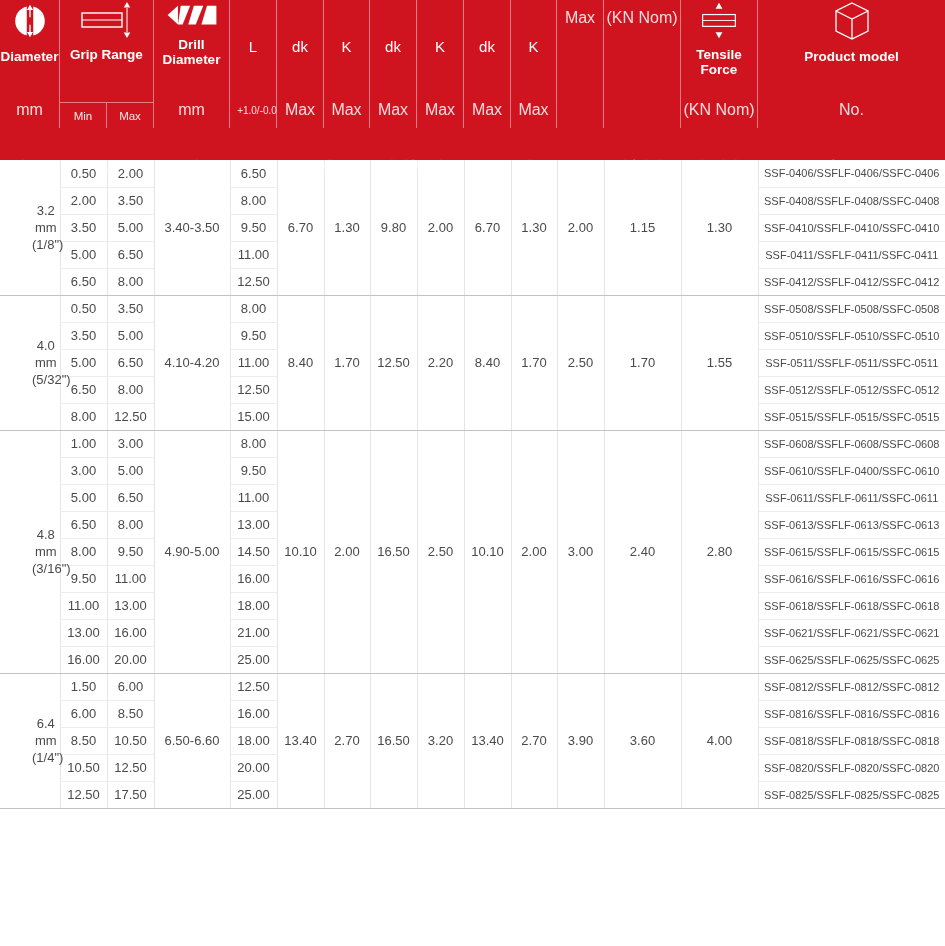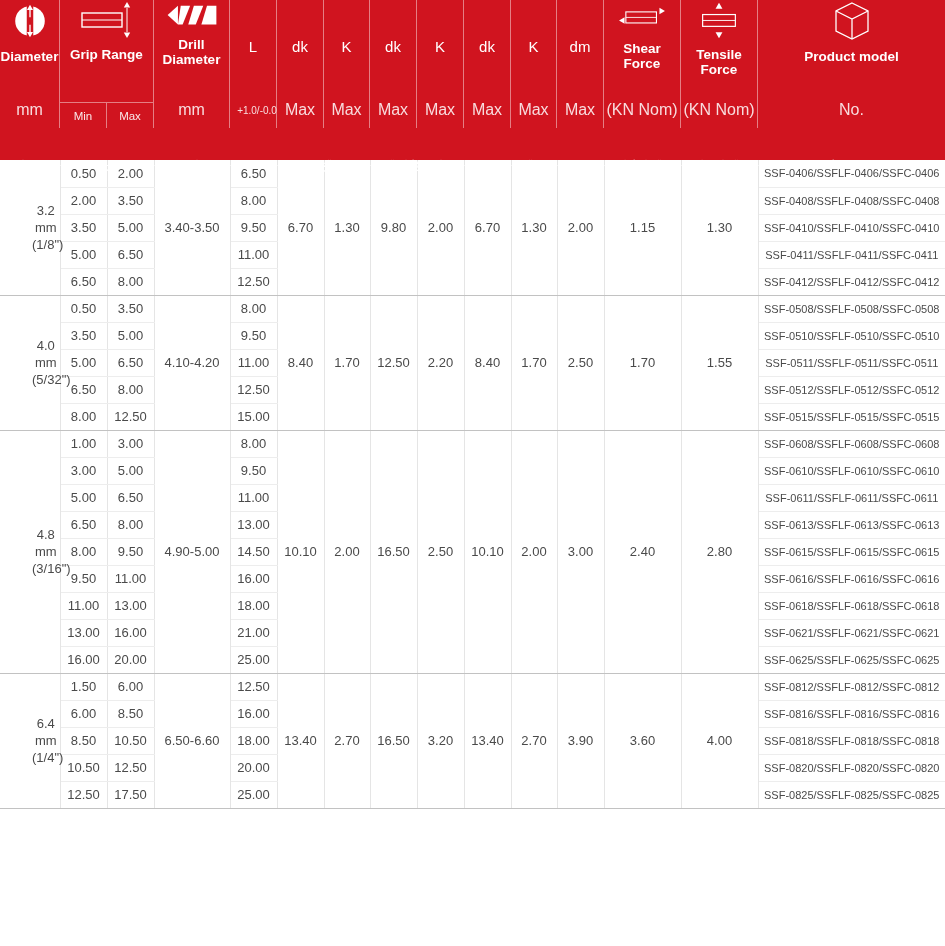--- a/index.html
+++ b/index.html
@@ -146,38 +146,24 @@
       <div class="hsub">Max</div>
     </div>
     <div class="hd" style="grid-column:11;grid-row:1">
       <div class="main center">
           <span class="hsym">K</span>
         </div>
       <div class="hsub">Max</div>
     </div>
 
     <div class="hd" style="grid-column:12;grid-row:1">
-      <div class="main center">
-          <span class="hsym">dm</span>
-        </div>
       <div class="hsub">Max</div>
     </div>
 
     <div class="hd" style="grid-column:13;grid-row:1">
-      <div class="main">
-        <span class="hicon">
-          <svg width="56" height="34" viewBox="0 0 56 40">
-            <rect x="9" y="14" width="36" height="13" fill="none" stroke="#fff" stroke-width="1.3"></rect>
-            <line x1="9" y1="20.5" x2="45" y2="20.5" stroke="#fff" stroke-width="1"></line>
-            <polygon points="1,24 7.5,20.2 7.5,27.8" fill="#fff"></polygon>
-            <polygon points="55,13 48.5,9.2 48.5,16.8" fill="#fff"></polygon>
-          </svg>
-        </span>
-        <span class="htitle">Shear Force</span>
-      </div>
       <div class="hsub">(KN Nom)</div>
     </div>
 
     <div class="hd" style="grid-column:14;grid-row:1">
       <div class="main">
         <span class="hicon">
           <svg width="48" height="40" viewBox="0 0 48 44">
             <rect x="6" y="16" width="36" height="13" fill="none" stroke="#fff" stroke-width="1.3"></rect>
             <line x1="6" y1="22.5" x2="42" y2="22.5" stroke="#fff" stroke-width="1"></line>
             <polygon points="24,3 20.2,9.5 27.8,9.5" fill="#fff"></polygon>
@@ -339,21 +325,21 @@
           <td rowspan="9" class="gend">2.00</td>
           <td rowspan="9" class="gend">3.00</td>
           <td rowspan="9" class="gend">2.40</td>
           <td rowspan="9" class="gend">2.80</td>
           <td class="model">SSF-0608/SSFLF-0608/SSFC-0608</td>
         </tr>
         <tr>
           <td>3.00</td>
           <td>5.00</td>
           <td>9.50</td>
-          <td class="model">SSF-0610/SSFLF-0610/SSFC-0610</td>
+          <td class="model">SSF-0610/SSFLF-0400/SSFC-0610</td>
         </tr>
         <tr>
           <td>5.00</td>
           <td>6.50</td>
           <td>11.00</td>
           <td class="model">SSF-0611/SSFLF-0611/SSFC-0611</td>
         </tr>
         <tr>
           <td>6.50</td>
           <td>8.00</td>

